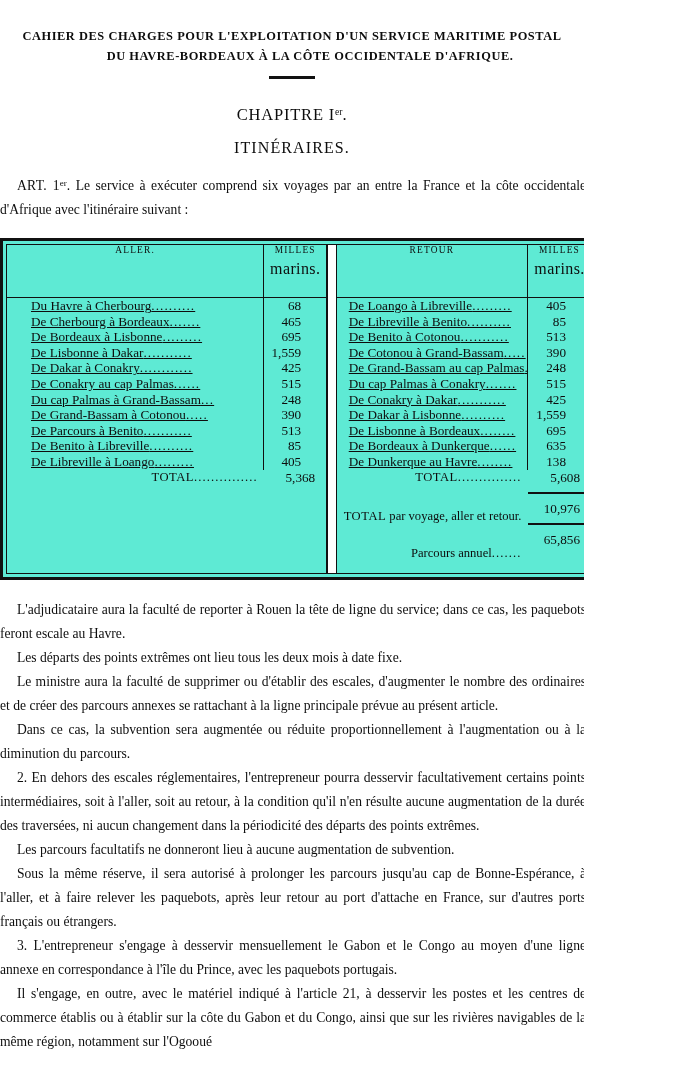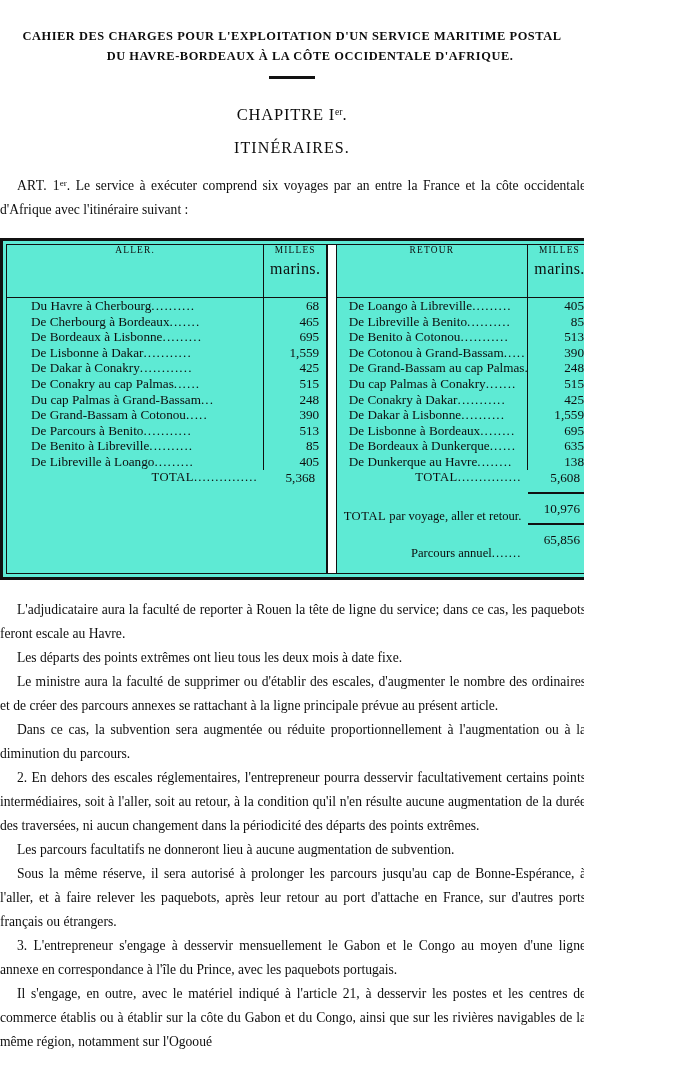--- a/index.html
+++ b/index.html
@@ -133,38 +133,39 @@
     padding: 14px 0 0 0;
   }
   .rows-cell.vline { border-right: 1px solid #111; }
 
   ul.routes {
     list-style: none;
     margin: 0;
     padding: 0;
     font-size: 13.2px;
     line-height: 15.6px;
+    text-decoration: underline;
   }
   ul.routes li {
     white-space: nowrap;
     overflow: hidden;
   }
   ul.routes.left li { padding-left: 24px; }
   ul.routes.right li { padding-left: 12px; }
   .leader { letter-spacing: 1.1px; }
 
   ul.nums {
     list-style: none;
     margin: 0;
     padding: 0;
     font-size: 13.2px;
     line-height: 15.6px;
     text-align: right;
   }
-  ul.nums li { padding-right: 7px; white-space: nowrap; }
+  ul.nums li { padding-right: 25px; white-space: nowrap; }
 
   
   .totals-cell { padding-top: 28px; }
   .total-label {
     font-size: 12.6px;
     line-height: 15px;
     text-align: right;
     padding-right: 6px;
     white-space: nowrap;
   }

